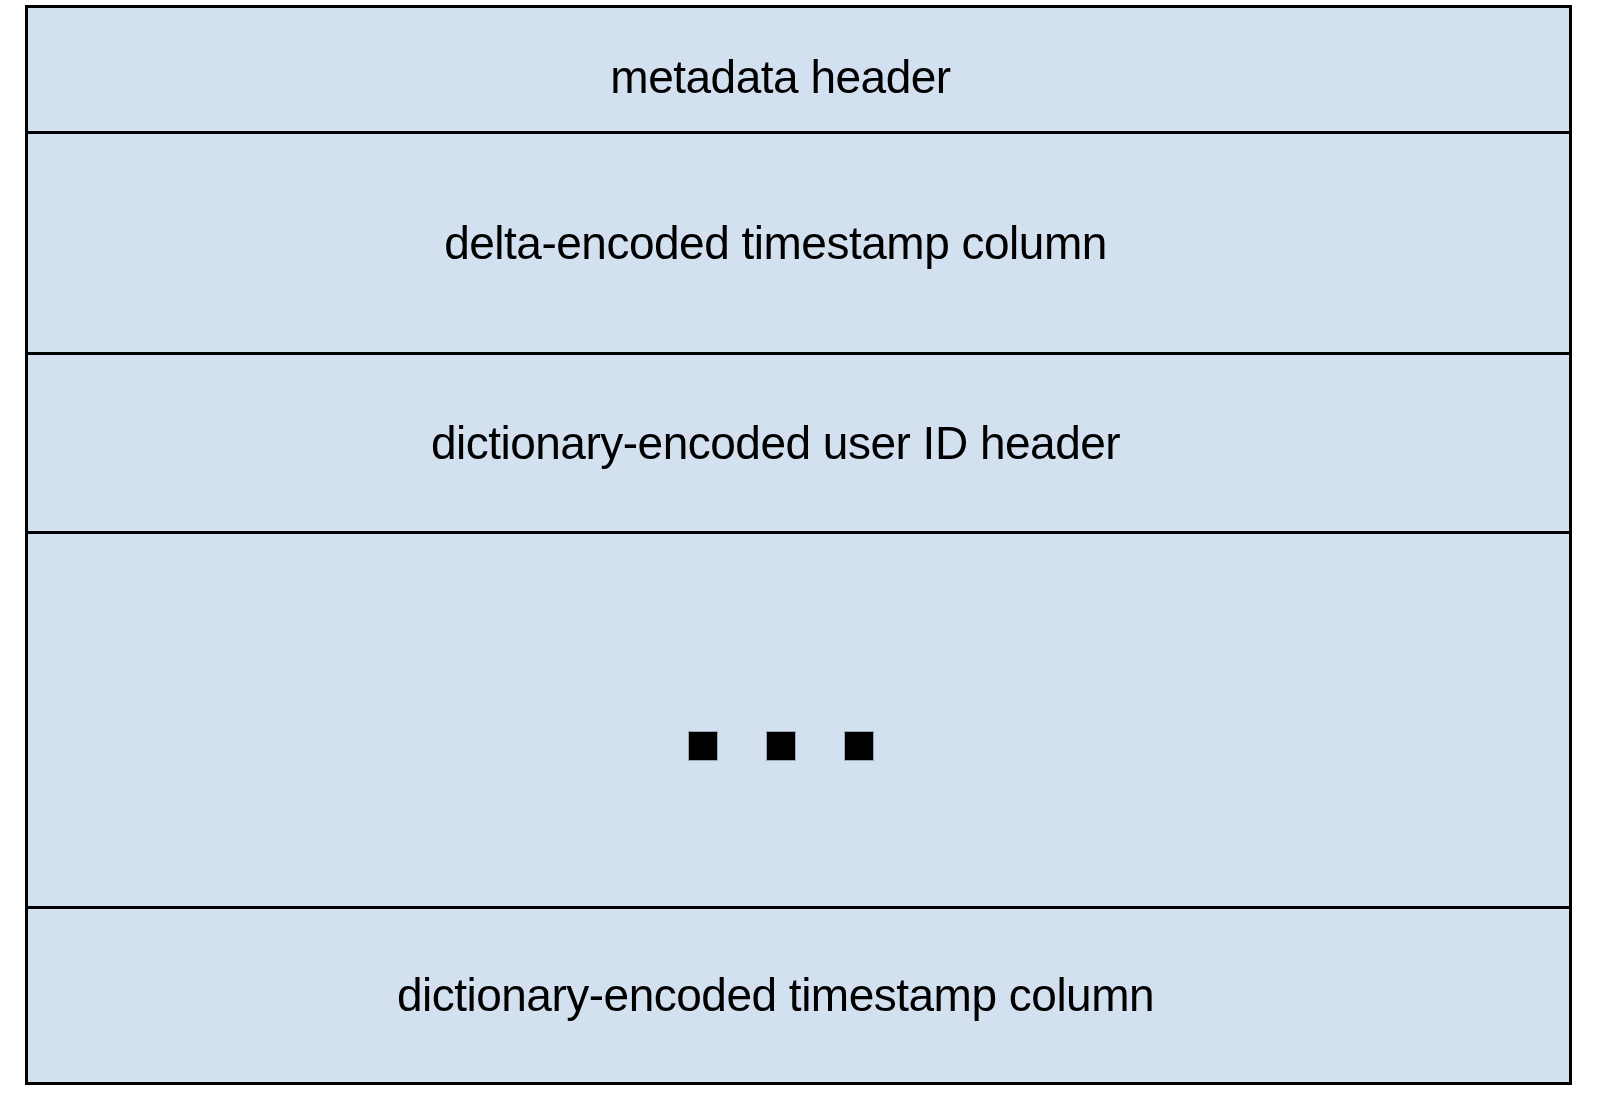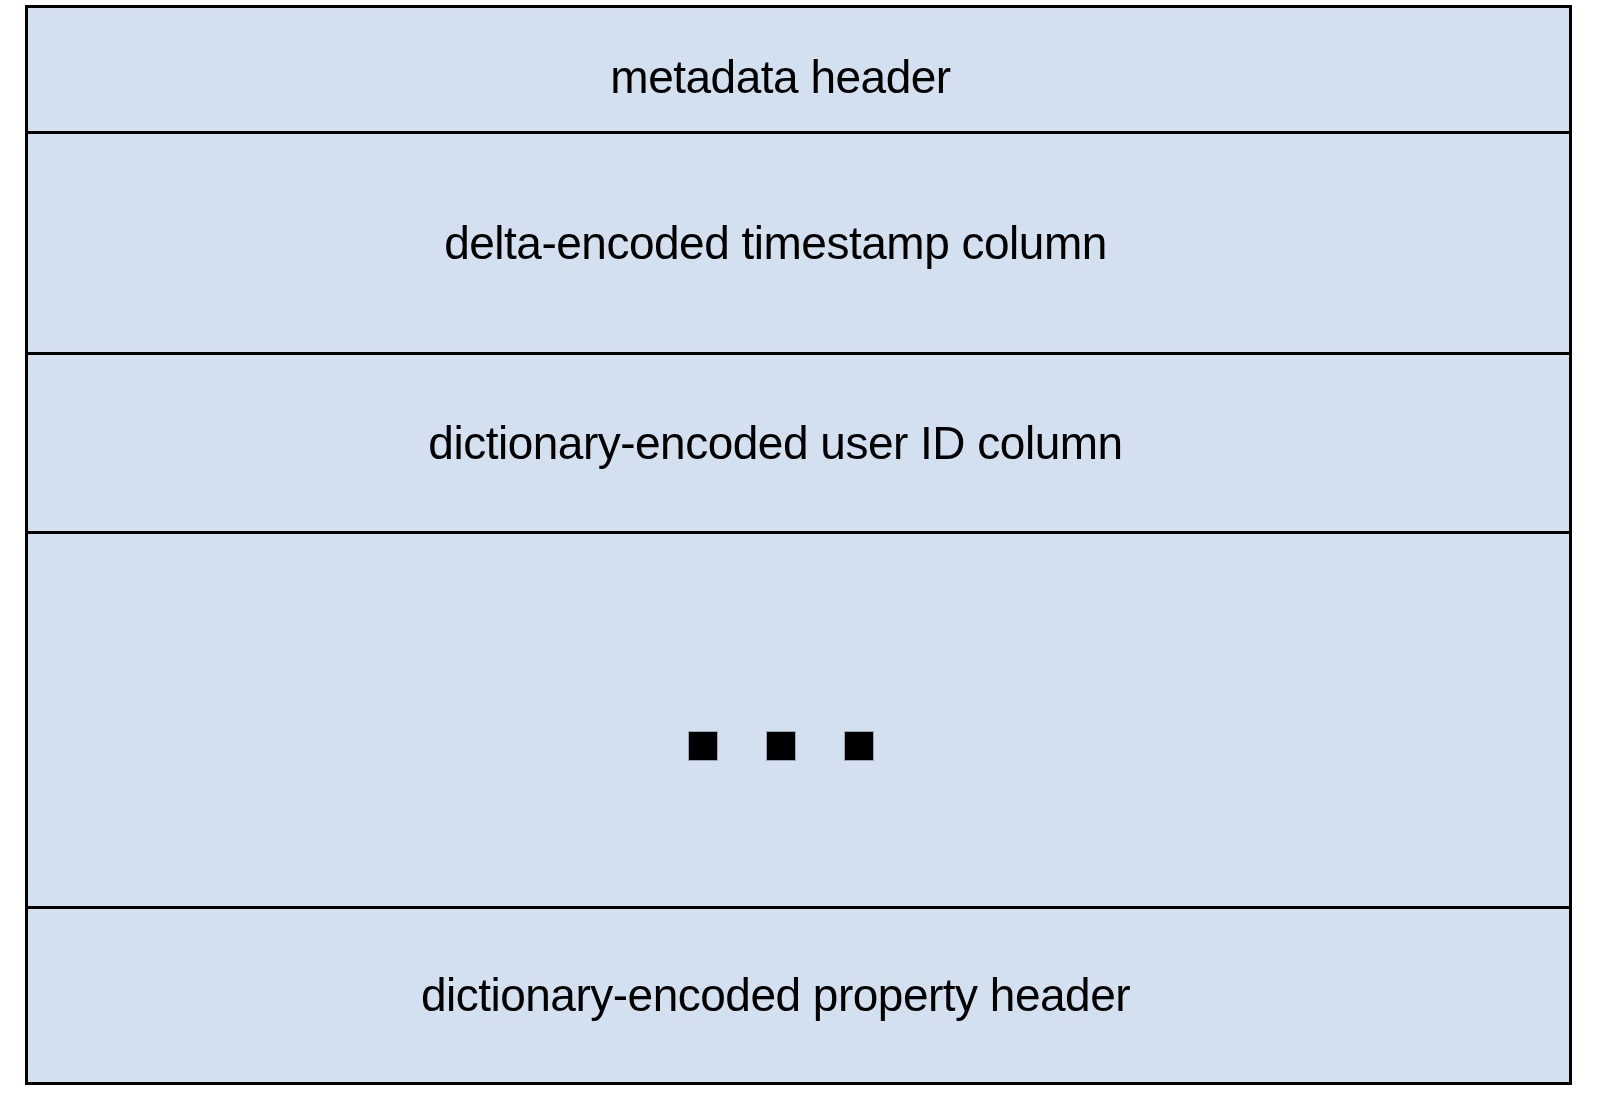--- a/index.html
+++ b/index.html
@@ -95,30 +95,30 @@
 
     <div class="block-row row-metadata">
       <span class="row-label">metadata header</span>
     </div>
 
     <div class="block-row row-timestamp">
       <span class="row-label">delta-encoded timestamp column</span>
     </div>
 
     <div class="block-row row-userid">
-      <span class="row-label">dictionary-encoded user ID column</span>
+      <span class="row-label">dictionary-encoded user ID header</span>
     </div>
 
     <div class="block-row row-ellipsis">
       <div class="ellipsis-dots">
         <span class="dot-square"></span>
         <span class="dot-square"></span>
         <span class="dot-square"></span>
       </div>
       <span class="row-label"></span>
     </div>
 
     <div class="block-row row-property">
-      <span class="row-label">dictionary-encoded property header</span>
+      <span class="row-label">dictionary-encoded timestamp column</span>
     </div>
 
   </div>
 </div>
 
 </body></html>

